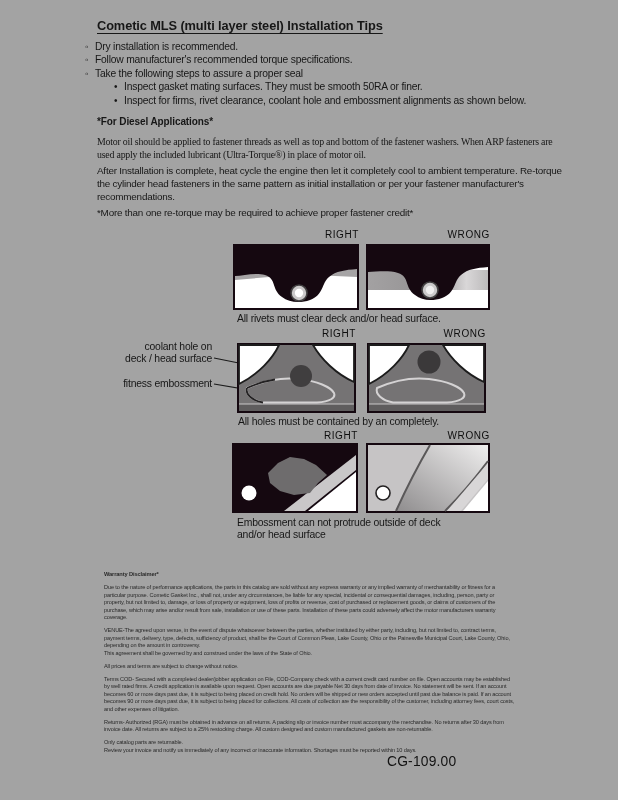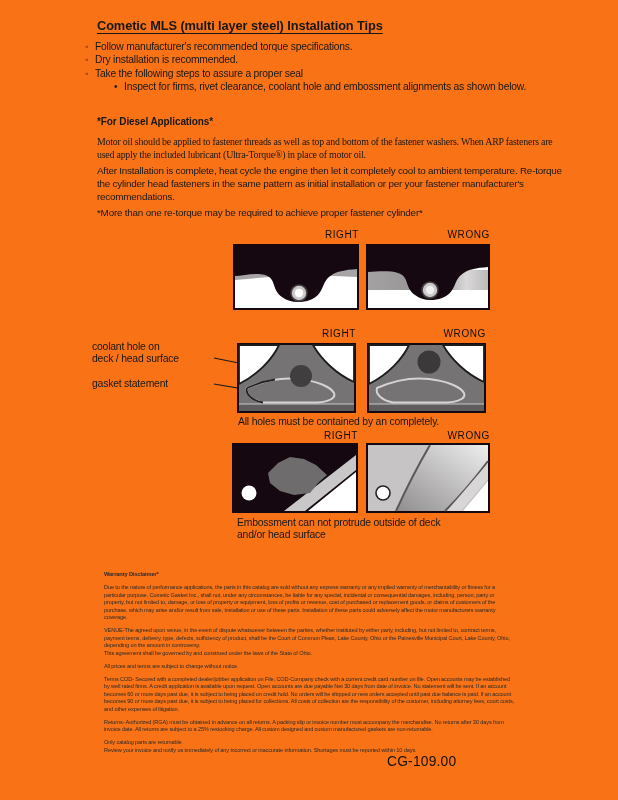--- a/index.html
+++ b/index.html
@@ -1,17 +1,17 @@
 <!DOCTYPE html>
 <html><head>
 <meta charset="utf-8">
 <style>
   html,body { margin:0; padding:0; background:#ffffff; }
   .page {
-    position:relative; width:618px; height:800px; background:#f97316;
+    position:relative; width:618px; height:800px; background:#a3a3a3;
     font-family:"Liberation Sans", sans-serif; color:#171717; overflow:hidden;
   }
   .title {
     position:absolute; left:97px; top:18px; margin:0;
     font-size:12.8px; font-weight:bold; letter-spacing:-0.1px;
     text-decoration:underline; text-underline-offset:2.5px;
   }
   ul.tips { position:absolute; left:85px; top:40px; width:478px; margin:0; padding:0; list-style:none;
     font-size:10.3px; line-height:13.4px; letter-spacing:-0.2px; }
   li.tip { position:relative; padding-left:10px; }
@@ -23,48 +23,49 @@
     font-size:9.9px; line-height:13.2px; letter-spacing:-0.22px; white-space:pre-line; }
   .para.p1 { top:135px;font-family:Liberation Serif, serif; }
   .para.p2 { top:164px; }
   .para.p3 { top:206px; }
 
   .diag-label { position:absolute; margin:0; font-size:10px; font-weight:400; letter-spacing:0.6px; text-align:right; color:#0e0e0e; }
   .diag-box { position:absolute; line-height:0; }
   .diag-box svg { display:block; }
   .caption { position:absolute; margin:0; font-size:10.4px; line-height:12.4px; letter-spacing:-0.2px; white-space:pre-line; }
 
-  .callout { position:absolute; margin:0; font-size:10.4px; line-height:11.6px; letter-spacing:-0.2px; white-space:pre-line; }
+  .callout { position:absolute; margin:0; font-size:10.4px; line-height:11.6px; letter-spacing:-0.2px; text-align:right; white-space:pre-line; }
   .pointer-overlay { position:absolute; left:205px; top:352px; }
 
   .disclaimer { position:absolute; left:104px; top:571px; width:412px;
     font-size:5.6px; line-height:7.5px; letter-spacing:-0.12px; color:#2a2a2a; }
   .disclaimer h3 { margin:0 0 5.5px 0; font-size:5.7px; font-weight:bold; }
   .disclaimer p { margin:0 0 5.5px 0; white-space:pre-line; }
 
   .page-code { position:absolute; left:387px; top:754px; margin:0; font-size:13.8px; letter-spacing:0.2px; color:#121212;text-align:right; }
 </style>
 </head>
 <body>
 
 <div class="page">
 
   <h1 class="title">Cometic MLS (multi layer steel) Installation Tips</h1>
 
   <ul class="tips">
+    <li class="tip">Dry installation is recommended.</li>
     <li class="tip">Follow manufacturer's recommended torque specifications.</li>
-    <li class="tip">Dry installation is recommended.</li>
     <li class="tip">Take the following steps to assure a proper seal</li>
+    <li class="tip sub">Inspect gasket mating surfaces.  They must be smooth 50RA or finer.</li>
     <li class="tip sub">Inspect for firms, rivet clearance, coolant hole and embossment alignments as shown below.</li>
   </ul>
 
   <h2 class="diesel-heading">*For Diesel Applications*</h2>
   <p class="para p1">Motor oil should be applied to fastener threads as well as top and bottom of the fastener washers. When ARP fasteners are used apply the included lubricant (Ultra-Torque®) in place of motor oil.</p>
   <p class="para p2">After Installation is complete, heat cycle the engine then let it completely cool to ambient temperature. Re-torque the cylinder head fasteners in the same pattern as initial installation or per your fastener manufacturer's recommendations.</p>
-  <p class="para p3">*More than one re-torque may be required to achieve proper fastener cylinder*</p>
+  <p class="para p3">*More than one re-torque may be required to achieve proper fastener credit*</p>
 
   <p class="diag-label" style="left:233px; top:229px; width:126px;">RIGHT</p>
   <p class="diag-label" style="left:366px; top:229px; width:124px;">WRONG</p>
 
   <div class="diag-box" style="left:233px; top:244px;">
     <svg width="126" height="66" viewBox="0 0 126 66">
       <rect x="1" y="1" width="124" height="64" fill="#ffffff" stroke="#150810" stroke-width="2"></rect>
       <path d="M2,27 L48,32 L2,36 Z" fill="#a6a4a5"></path>
       <path d="M124,24 L80,31 L124,33 Z" fill="#a6a4a5"></path>
       <path d="M2,2 H124 V25 C112,26 103,27 96,33 C88,40 91,51 77,56 C67,59.5 56,58.5 49,53 C38,45 44,35 32,31 C22,28 10,32 2,32 Z" fill="#150810"></path>
@@ -82,24 +83,25 @@
             <stop offset="1" stop-color="#bcbabb"></stop>
         </linearGradient>
       </defs>
       <rect x="1" y="1" width="122" height="64" fill="#ffffff" stroke="#150810" stroke-width="2"></rect>
       <rect x="2" y="26" width="120" height="20" fill="url(#gw1)"></rect>
       <path d="M2,2 H122 V23 C110,24 102,25 95,31 C87,38 90,49 76,54 C66,57.5 56,56.5 49,51 C38,43 44,33 32,29 C22,26 10,28 2,28 Z" fill="#150810"></path>
       <circle cx="64" cy="46" r="8" fill="#cbc9ca" stroke="#413f40" stroke-width="1.6"></circle>
       <circle cx="64" cy="46" r="4.2" fill="#efeeee"></circle>
     </svg>
   </div>
+  <p class="caption" style="left:237px; top:313px; width:300px;">All rivets must clear deck and/or head surface.</p>
 
   <p class="callout" style="left:92px; top:341px; width:120px;">coolant hole on
 deck / head surface</p>
-  <p class="callout" style="left:92px; top:378px; width:120px;">gasket statement</p>
+  <p class="callout" style="left:92px; top:378px; width:120px;">fitness embossment</p>
   <svg class="pointer-overlay" width="110" height="48" viewBox="0 0 110 48">
     <line x1="9" y1="6" x2="93" y2="23" stroke="#1a1a1a" stroke-width="1.1"></line>
     <line x1="9" y1="32" x2="56" y2="40" stroke="#1a1a1a" stroke-width="1.1"></line>
   </svg>
 
   <p class="diag-label" style="left:237px; top:328px; width:119px;">RIGHT</p>
   <p class="diag-label" style="left:367px; top:328px; width:119px;">WRONG</p>
 
   <div class="diag-box" style="left:237px; top:343px;">
     <svg width="119" height="70" viewBox="0 0 119 70">

